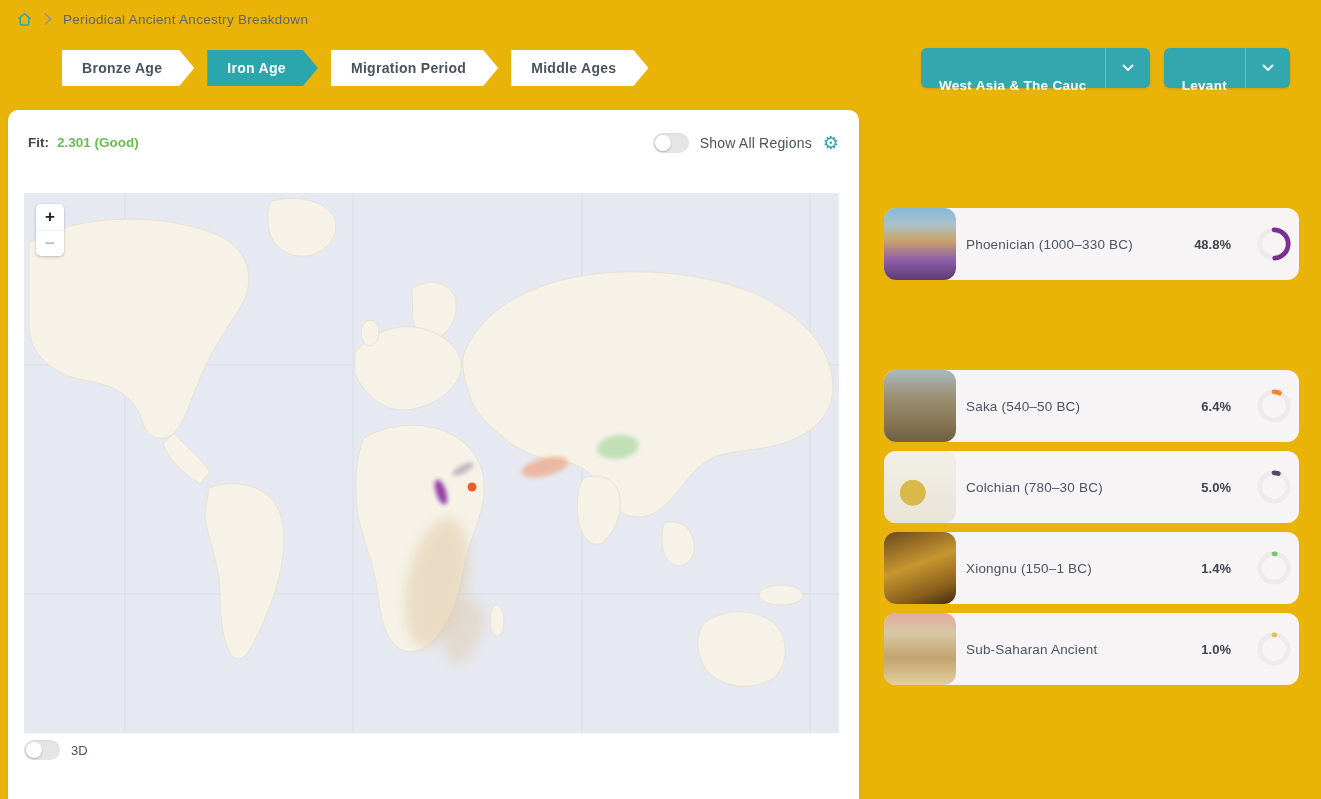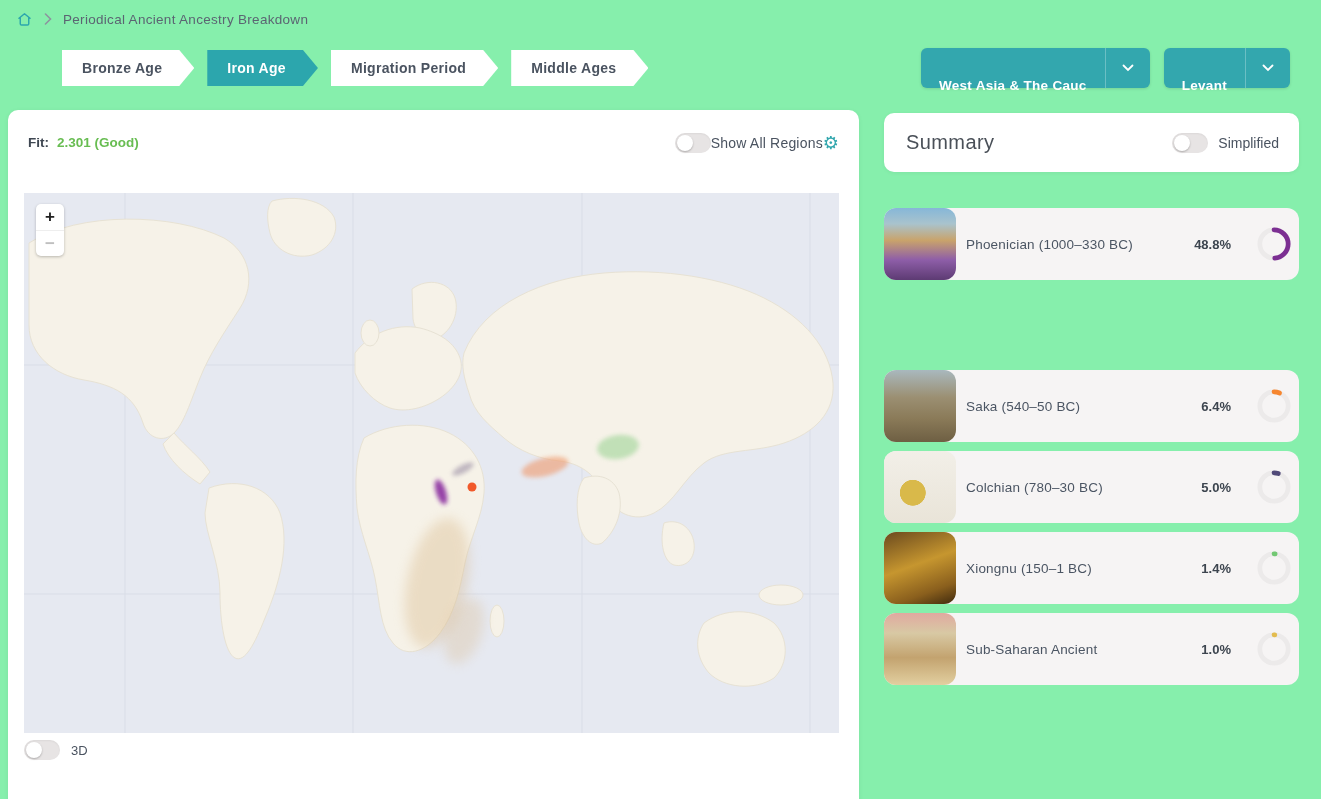--- a/index.html
+++ b/index.html
@@ -3,21 +3,21 @@
 <meta charset="utf-8">
 <style>
   * { margin:0; padding:0; box-sizing:border-box; }
   html,body { width:1321px; height:799px; }
   body {
     font-family:"Liberation Sans", sans-serif;
     background:#fbf8f8;
     color:#4a5360;
     overflow:hidden;
   }
-  .page { position:relative; width:1321px; height:799px; background:#86efac; overflow:hidden; }
+  .page { position:relative; width:1321px; height:799px; background:#eab308; overflow:hidden; }
 
   
   .breadcrumb { position:absolute; left:16px; top:8px; display:flex; align-items:center; gap:11px; height:22px; }
   .crumb-text { font-size:13.5px; color:#5b6472; letter-spacing:.3px; }
   .crumb-chev { color:#8d949e; display:flex; }
 
   
   .tabs { position:absolute; left:62px; top:50px; height:36px; display:flex; gap:13px; }
   .tab {
     position:relative; height:36px; display:flex; align-items:center;
@@ -39,21 +39,21 @@
   .dd-caret { display:flex; align-items:center; padding:0 16px; border-left:1px solid rgba(255,255,255,.28); }
 
   
   .map-card {
     position:absolute; left:8px; top:110px; width:851px; height:700px;
     background:#ffffff; border-radius:10px; box-shadow:0 1px 5px rgba(0,0,0,.06);
   }
   .fit-row { position:absolute; left:20px; top:25px; font-size:13.5px; display:flex; gap:8px; }
   .fit-label { font-weight:700; color:#3f4752; }
   .fit-value { font-weight:600; }
-  .regions-row { position:absolute; right:20px; top:23px; display:flex; align-items:center; }
+  .regions-row { position:absolute; right:20px; top:23px; display:flex; align-items:center; gap:11px; }
   .regions-label { font-size:14px; color:#4a5360; letter-spacing:.2px; }
   .gear { font-size:18px; color:#33a7ae; line-height:1; cursor:pointer; }
 
   
   .toggle { position:relative; width:36px; height:20px; border-radius:10px; background:#e7e4e4; cursor:pointer; box-shadow:inset 0 1px 2px rgba(0,0,0,.05); flex:0 0 auto; }
   .toggle .knob { position:absolute; left:2px; top:2px; width:16px; height:16px; border-radius:50%; background:#fff; box-shadow:0 1px 2px rgba(0,0,0,.25); }
 
   
   .map { position:absolute; left:16px; top:83px; width:815px; height:540px; background:#e6e9f1; overflow:hidden; }
   .zoomctl {
@@ -204,29 +204,20 @@
     </div>
 
     <div class="map3d">
       <div class="toggle">
           <div class="knob"></div>
         </div>
       <span class="map3d-label">3D</span>
     </div>
   </div>
 
-  <div class="summary-card">
-    <span class="summary-title">Summary</span>
-    <div class="simplified">
-      <div class="toggle">
-          <div class="knob"></div>
-        </div>
-      <span class="simplified-label">Simplified</span>
-    </div>
-  </div>
 
   <div class="row" style="top:208px">
     <div class="thumb thumb-0"></div>
     <span class="row-label">Phoenician (1000–330 BC)</span>
     <span class="row-pct">48.8%</span>
     <svg class="donut" viewBox="0 0 36 36">
       <circle class="donut-track" cx="18" cy="18" r="15"></circle>
         <circle class="donut-val" cx="18" cy="18" r="15" stroke-dasharray="45.99 94.25" style="stroke: rgb(124, 47, 146);"></circle>
     </svg>
   </div>

